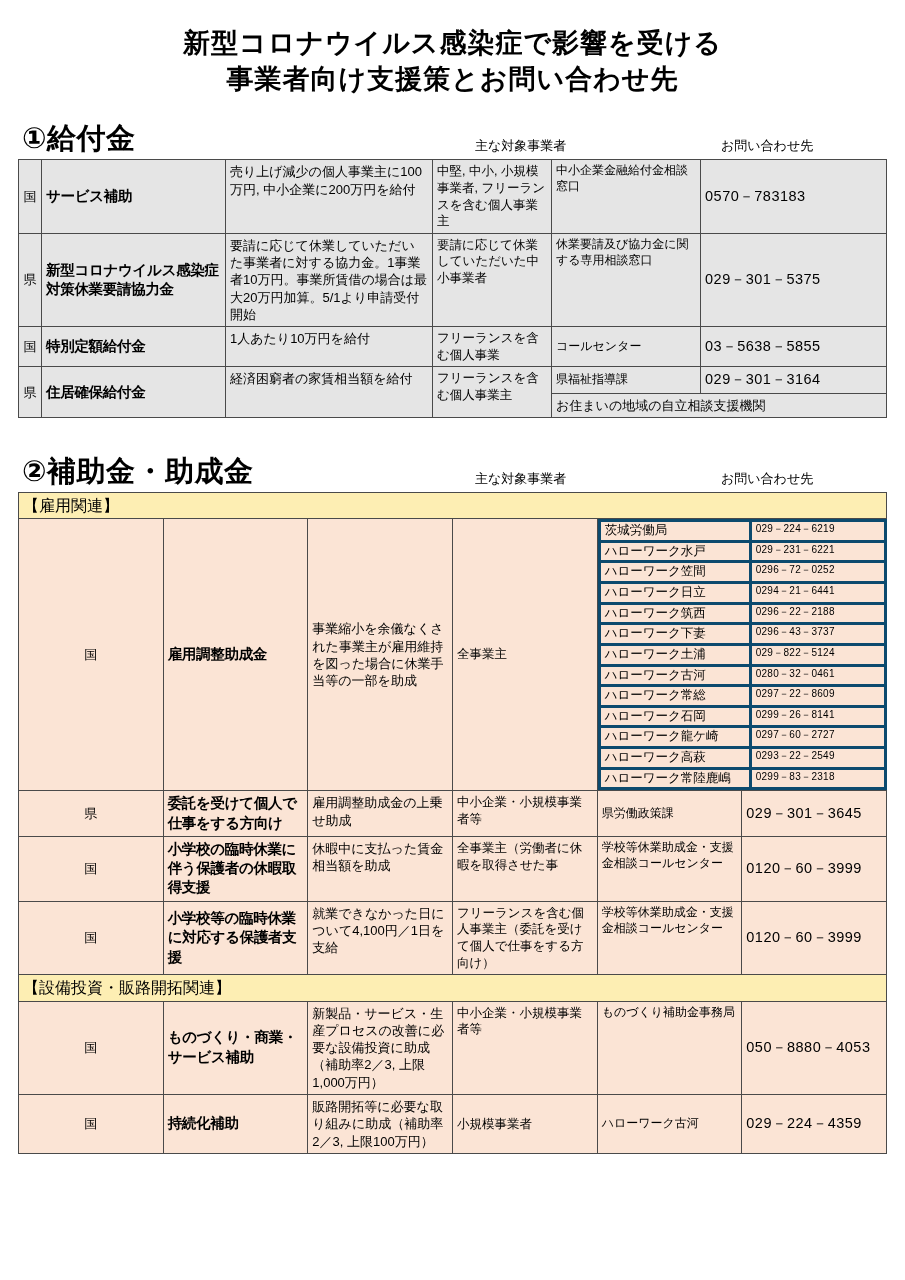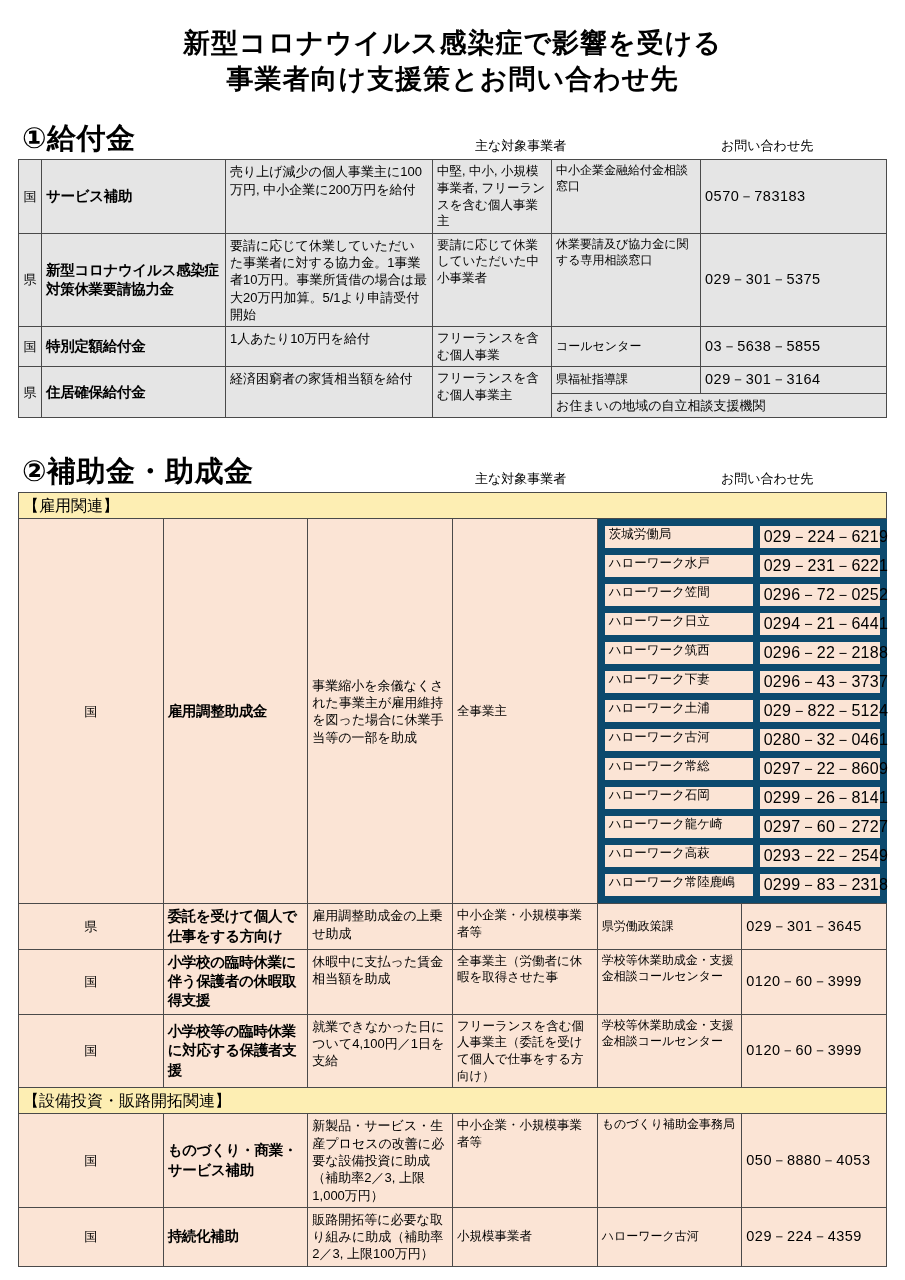--- a/index.html
+++ b/index.html
@@ -96,29 +96,29 @@
     font-weight:normal;
   }
 
   
   .hw{
     border-collapse:collapse;
     width:100%;
     table-layout:fixed;
   }
   .hw td{
-    border:7px solid #0c4a6e;
+    border:3px solid #0c4a6e;
     font-size:12.5px;
     padding:1px 4px;
     line-height:1.25;
     background:#fbe4d5;
     white-space:nowrap;
   }
   .hw td.hwname{width:140px;}
-  .hw td.hwtel{font-size:16px;letter-spacing:0.3px;}
+  .hw td.hwtel{font-size:10px;letter-spacing:0.3px;}
   td.nopad{padding:0;border:none;}
 
   .sec2-head{margin-top:18px;}
 </style>
 </head>
 <body>
 
 <div class="page">
 
   <div class="doc-title">

